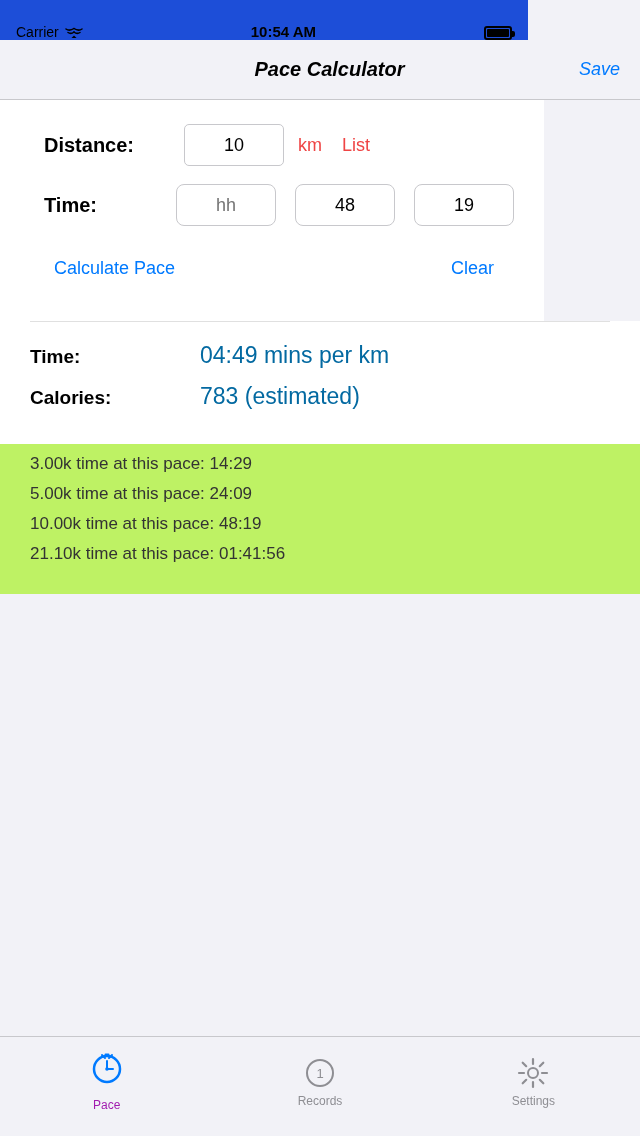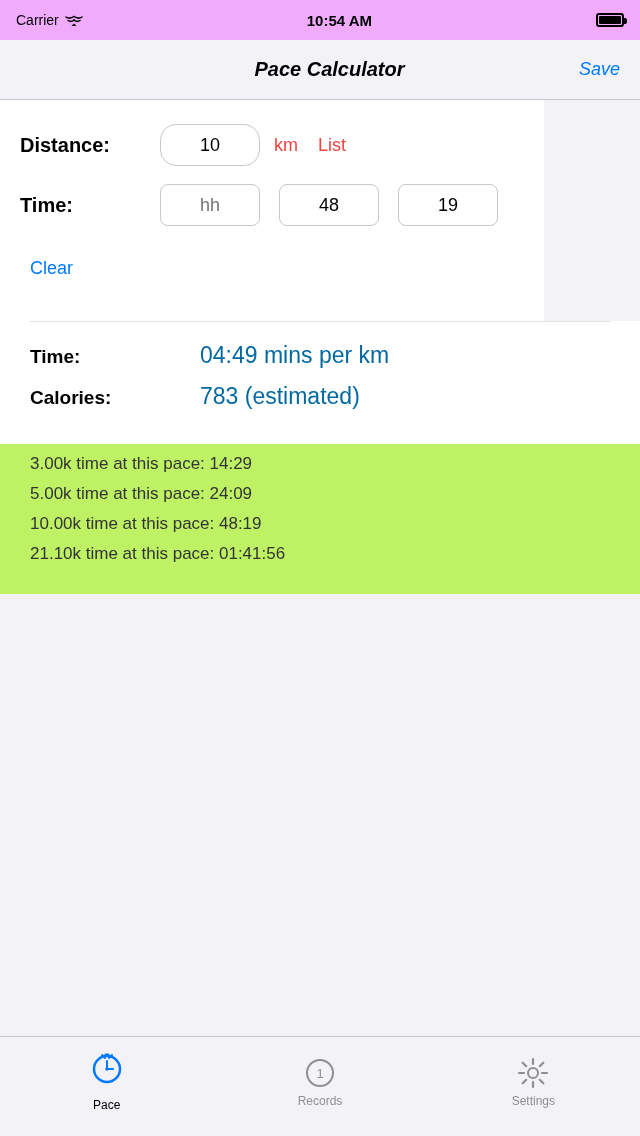--- a/index.html
+++ b/index.html
@@ -8,25 +8,25 @@
       width: 640px;
       height: 1136px;
       font-family: -apple-system, 'Helvetica Neue', Arial, sans-serif;
       background: #f2f2f7;
       overflow: hidden;
       position: relative;
     }
 
     
     .status-bar {
-      width: 640px;
+      width: 528px;
       height: 40px;
-      background: #f0abfc;
-      display: flex;
-      align-items: center;
+      background: #1d4ed8;
+      display: flex;
+      align-items: flex-end;
       justify-content: space-between;
       padding: 0 16px;
       font-size: 14px;
       font-weight: 500;
     }
     .status-left { display: flex; align-items: center; gap: 6px; }
     .status-center { font-size: 15px; font-weight: 600; }
     .status-right { display: flex; align-items: center; }
     .battery-icon {
       width: 28px; height: 14px;
@@ -75,40 +75,40 @@
       font-weight: 400;
       color: #007AFF;
       cursor: pointer;
     }
     .nav-placeholder { width: 60px; }
 
     
     .main-content {
       width: 544px;
       background: #fff;
-      padding: 24px 30px 20px 20px;
+      padding: 24px 30px 20px 44px;
     }
 
     
     .form-row {
       display: flex;
       align-items: center;
       margin-bottom: 18px;
     }
     .form-label {
       font-size: 20px;
       font-weight: 700;
       color: #000;
       width: 140px;
     }
     .form-input {
       width: 100px;
       height: 42px;
       border: 1px solid #c8c8cc;
-      border-radius: 16px;
+      border-radius: 5px;
       font-size: 18px;
       text-align: center;
       color: #000;
       background: #fff;
       margin-right: 14px;
     }
     .form-input::placeholder { color: #aaa; }
     .form-link {
       font-size: 18px;
       color: #ef4444;
@@ -209,21 +209,21 @@
       flex-direction: column;
       align-items: center;
       gap: 4px;
       cursor: pointer;
       width: 120px;
     }
     .tab-label {
       font-size: 12px;
       color: #8e8e93;
     }
-    .tab-label.active { color: #000000; margin-top: 8px; }
+    .tab-label.active { color: #a21caf; margin-top: 8px; }
     .tab-icon-wrap {
       width: 34px;
       height: 34px;
       display: flex;
       align-items: center;
       justify-content: center;
     }
   </style>
 </head>
 <body>
@@ -266,20 +266,21 @@
   <div class="form-row">
     <div class="form-label">Time:</div>
     <div class="time-inputs">
       <input class="time-input empty" type="text" placeholder="hh" style="">
       <input class="time-input" type="text" value="48" style="">
       <input class="time-input" type="text" value="19" style="">
     </div>
   </div>
 
   <div class="actions-row">
+    <button class="action-btn">Calculate Pace</button>
     <button class="action-btn">Clear</button>
   </div>
 </div>
 
 <div class="results-section">
   <div class="divider"></div>
 
   <div class="result-row">
     <div class="result-label">Time:</div>
     <div class="result-value">04:49 mins per km</div>

